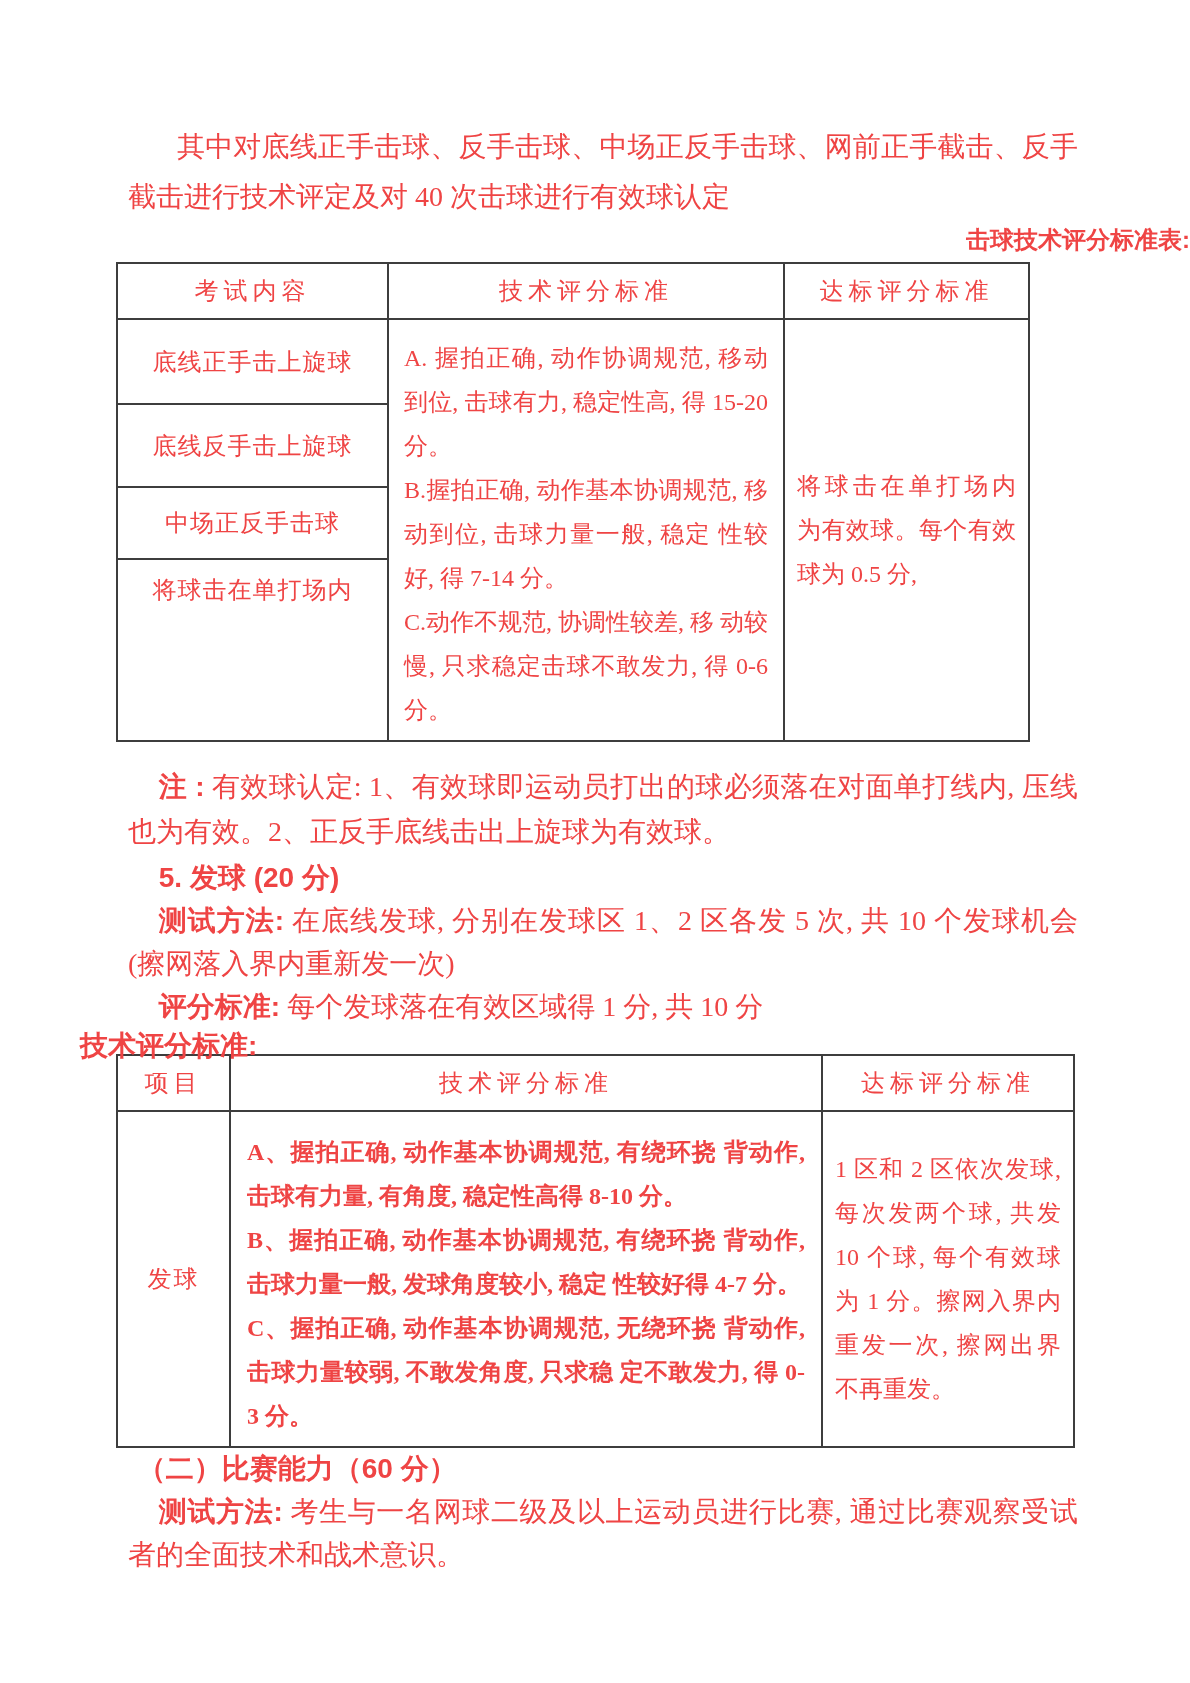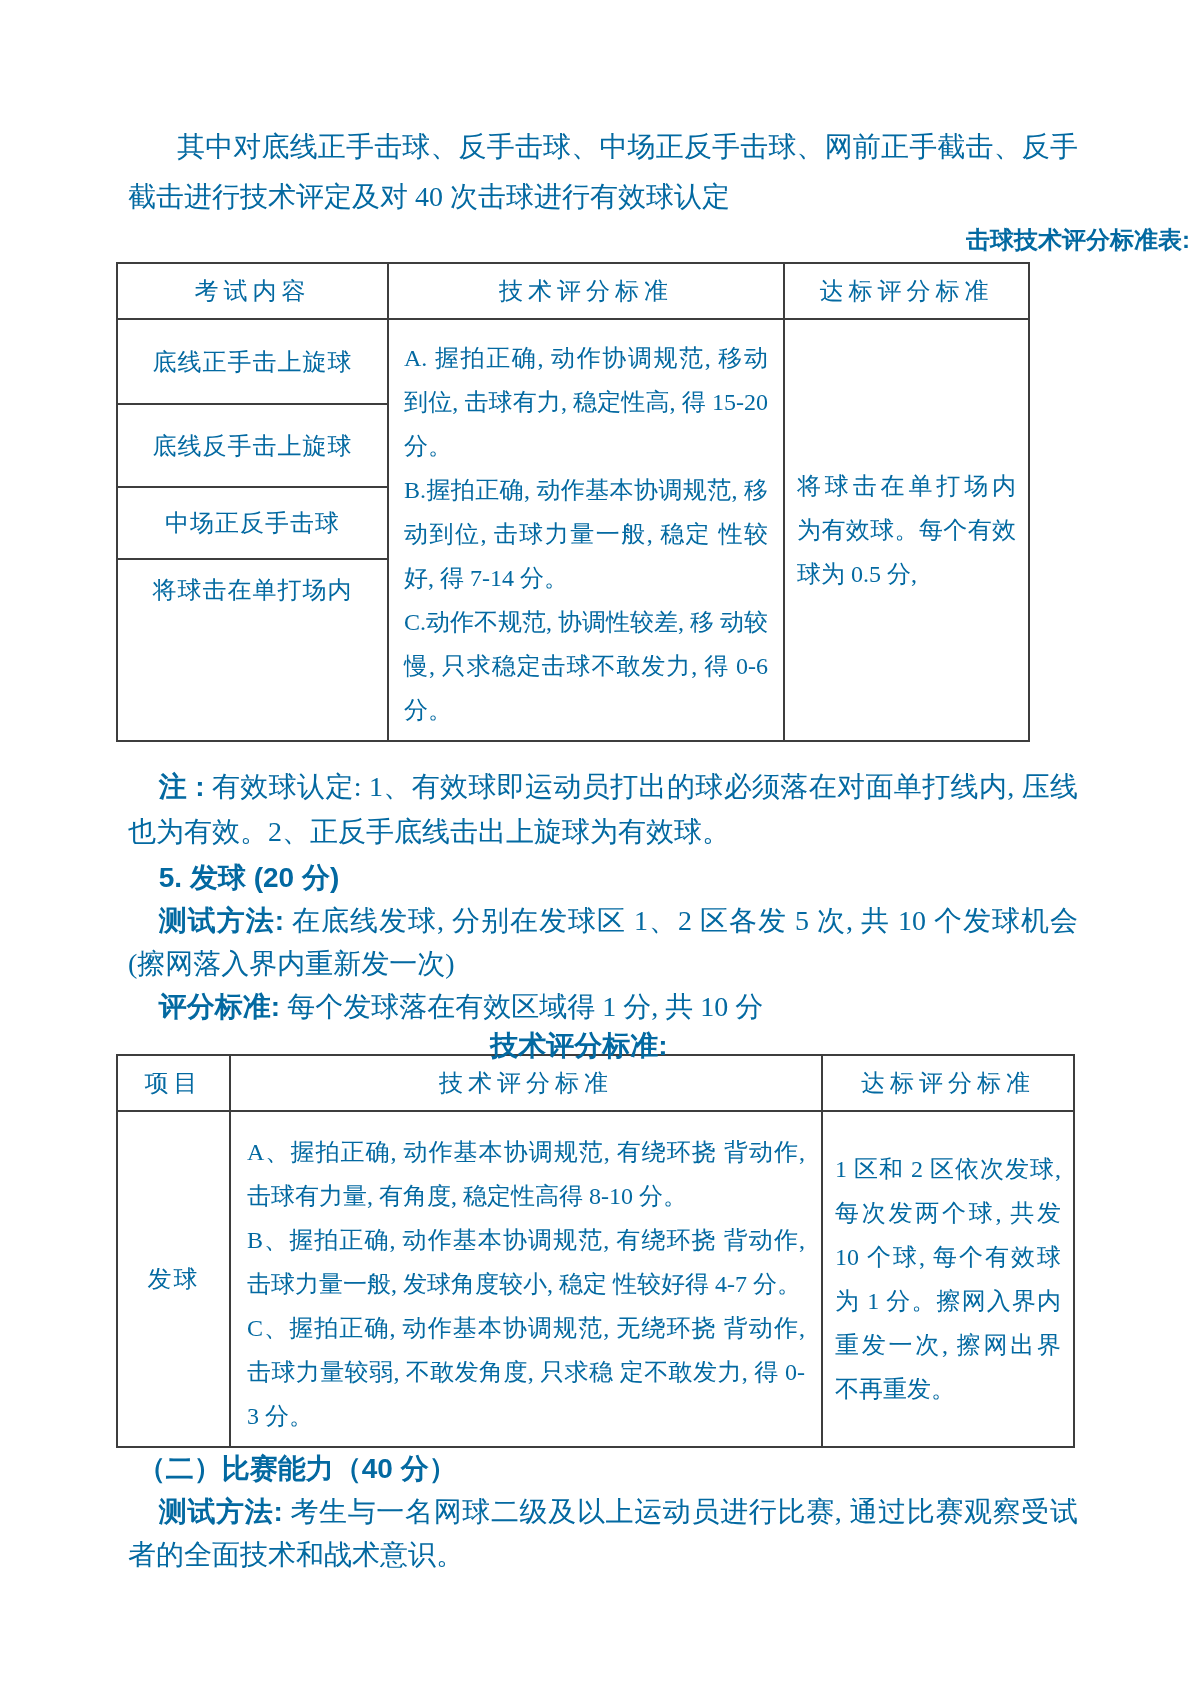--- a/index.html
+++ b/index.html
@@ -1,20 +1,20 @@
 <!DOCTYPE html>
 <html><head>
 <meta charset="utf-8">
 <style>
   html,body { margin:0; padding:0; background:#ffffff; }
   .page {
     position: relative;
     width: 1190px; height: 1683px;
     background: #ffffff;
-    color: #0369a1;
+    color: #ef4444;
     font-family: "Liberation Serif", "DejaVu Serif", serif;
     font-size: 28px;
     overflow: hidden;
   }
   .flow { position: absolute; left:0; top:0; width:1190px; }
 
   .para { margin: 0 112px 0 128px; line-height: 50px; text-align: justify; }
   .indent-2 { text-indent: 1.75em; }
   .indent-1 { text-indent: 1.1em; }
   .indent-05 { text-indent: 0.35em; }
@@ -37,28 +37,28 @@
   .t1 .item-cell { text-align: center; letter-spacing: 1px; }
   .t1 td.crit {
     vertical-align: top; padding: 16px 15px 8px 15px;
   }
   .t1 td.crit p, .t2 td.crit p { margin: 0; line-height: 44px; text-align: justify; }
   .t1 td.std, .t2 td.std { vertical-align: middle; padding: 8px 12px; }
   .t1 td.std div, .t2 td.std div { line-height: 44px; text-align: justify; }
   .t1 .r-last { vertical-align: top; padding-top: 14px; }
 
   .t2 { width: 957px; margin-top: -10px; }
-  .t2 td.crit { vertical-align: top; padding: 18px 16px 8px 16px; }
+  .t2 td.crit { vertical-align: top; padding: 18px 16px 8px 16px; font-weight: bold; }
   .t2 .item-cell { text-align: center; letter-spacing: 2px; }
 
   .note1 { margin-top: 22px; line-height: 45px; }
   .h5  { margin-top: 2px; line-height: 43px; }
   .m1  { line-height: 43px; }
   .sc  { line-height: 43px; }
-  .tech{ line-height: 36px; margin-left: 80px; margin-right: 112px; text-align: center; }
+  .tech{ line-height: 36px; margin-left: 80px; margin-right: 112px; text-align: left; }
   .note2 { margin-top: 16px; line-height: 44px; }
   .h2sec { line-height: 42px; }
   .m2  { line-height: 43px; }
 </style>
 </head>
 <body>
 
 <div class="page">
   <div class="flow">
 
@@ -131,18 +131,18 @@
           <p>C、握拍正确, 动作基本协调规范, 无绕环挠 背动作, 击球力量较弱, 不敢发角度, 只求稳 定不敢发力, 得 0-3 分。</p>
         </td>
         <td class="std">
           <div>1 区和 2 区依次发球, 每次发两个球, 共发 10 个球, 每个有效球为 1 分。擦网入界内重发一次, 擦网出界不再重发。</div>
         </td>
       </tr>
     </tbody>
       </table>
 
 
-    <p class="para indent-05 h2sec heading">（二）比赛能力（40 分）</p>
+    <p class="para indent-05 h2sec heading">（二）比赛能力（60 分）</p>
 
     <p class="para indent-1 m2"><span class="bold-run">测试方法:</span><span> 考生与一名网球二级及以上运动员进行比赛, 通过比赛观察受试者的全面技术和战术意识。</span></p>
 
   </div>
 </div>
 
 </body></html>

